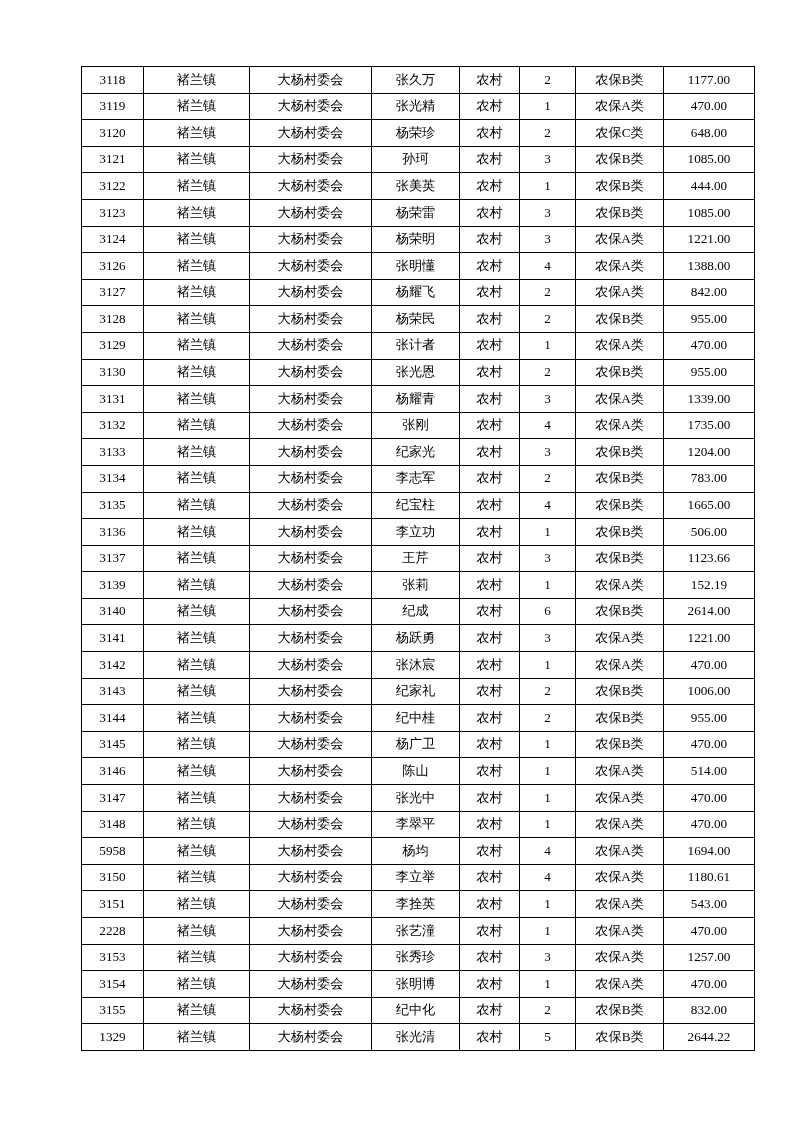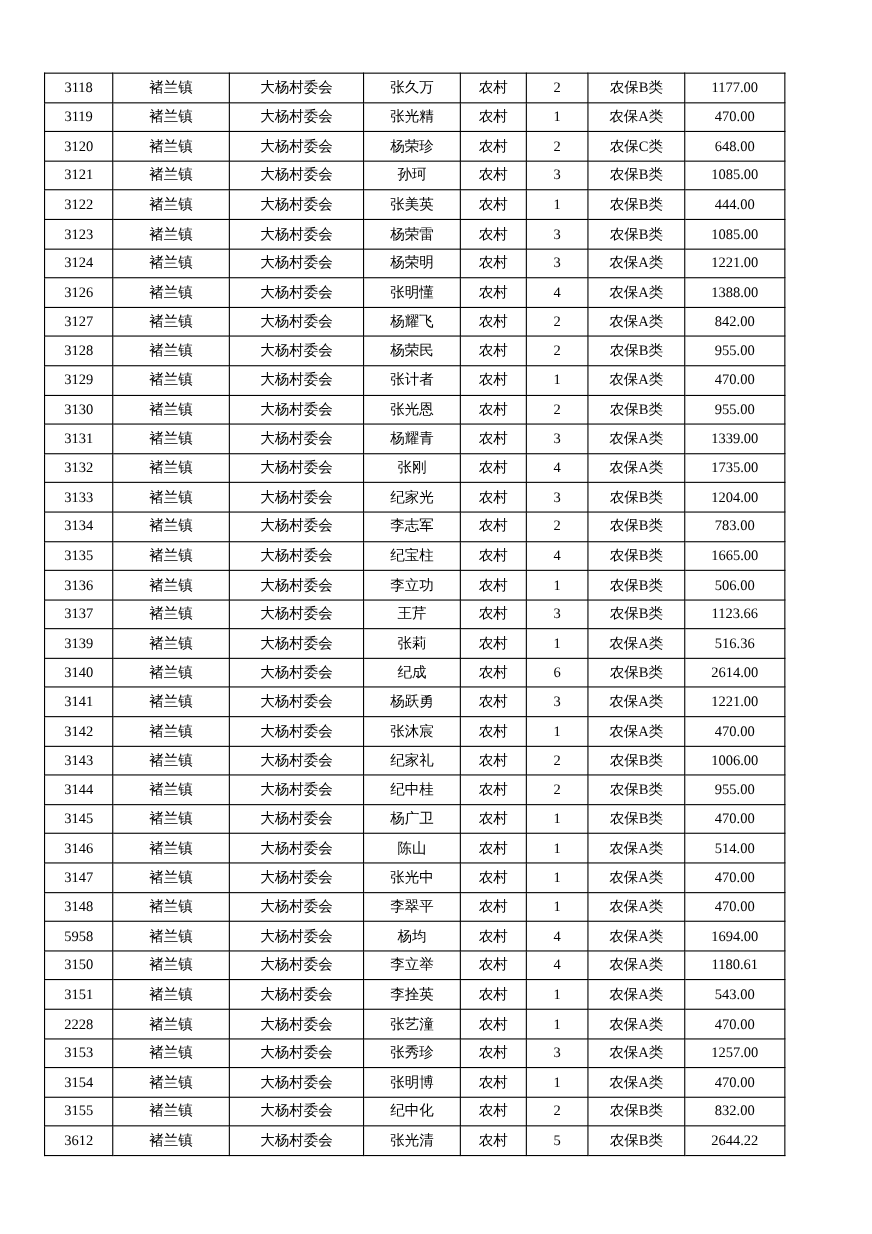--- a/index.html
+++ b/index.html
@@ -10,21 +10,21 @@
   body {
     width: 793px;
     height: 1122px;
     font-family: "Liberation Serif", "DejaVu Serif", serif;
     color: #000000;
   }
   .page {
     width: 793px;
     height: 1122px;
     box-sizing: border-box;
-    padding: 66px 60px 0 40px;
+    padding: 66px 60px 0 81px;
     position: relative;
   }
   table.data-table {
     border-collapse: collapse;
     width: 673px;
     table-layout: fixed;
   }
   table.data-table td {
     border: 1px solid #000000;
     height: 25.6px;
@@ -254,21 +254,21 @@
           <td class="amount">1123.66</td>
         </tr>
         <tr>
           <td>3139</td>
           <td>褚兰镇</td>
           <td>大杨村委会</td>
           <td>张莉</td>
           <td>农村</td>
           <td>1</td>
           <td>农保A类</td>
-          <td class="amount">516.36</td>
+          <td class="amount">152.19</td>
         </tr>
         <tr>
           <td>3140</td>
           <td>褚兰镇</td>
           <td>大杨村委会</td>
           <td>纪成</td>
           <td>农村</td>
           <td>6</td>
           <td>农保B类</td>
           <td class="amount">2614.00</td>
@@ -417,21 +417,21 @@
           <td>3155</td>
           <td>褚兰镇</td>
           <td>大杨村委会</td>
           <td>纪中化</td>
           <td>农村</td>
           <td>2</td>
           <td>农保B类</td>
           <td class="amount">832.00</td>
         </tr>
         <tr>
-          <td>3612</td>
+          <td>1329</td>
           <td>褚兰镇</td>
           <td>大杨村委会</td>
           <td>张光清</td>
           <td>农村</td>
           <td>5</td>
           <td>农保B类</td>
           <td class="amount">2644.22</td>
         </tr>
       </tbody>
   </table>

